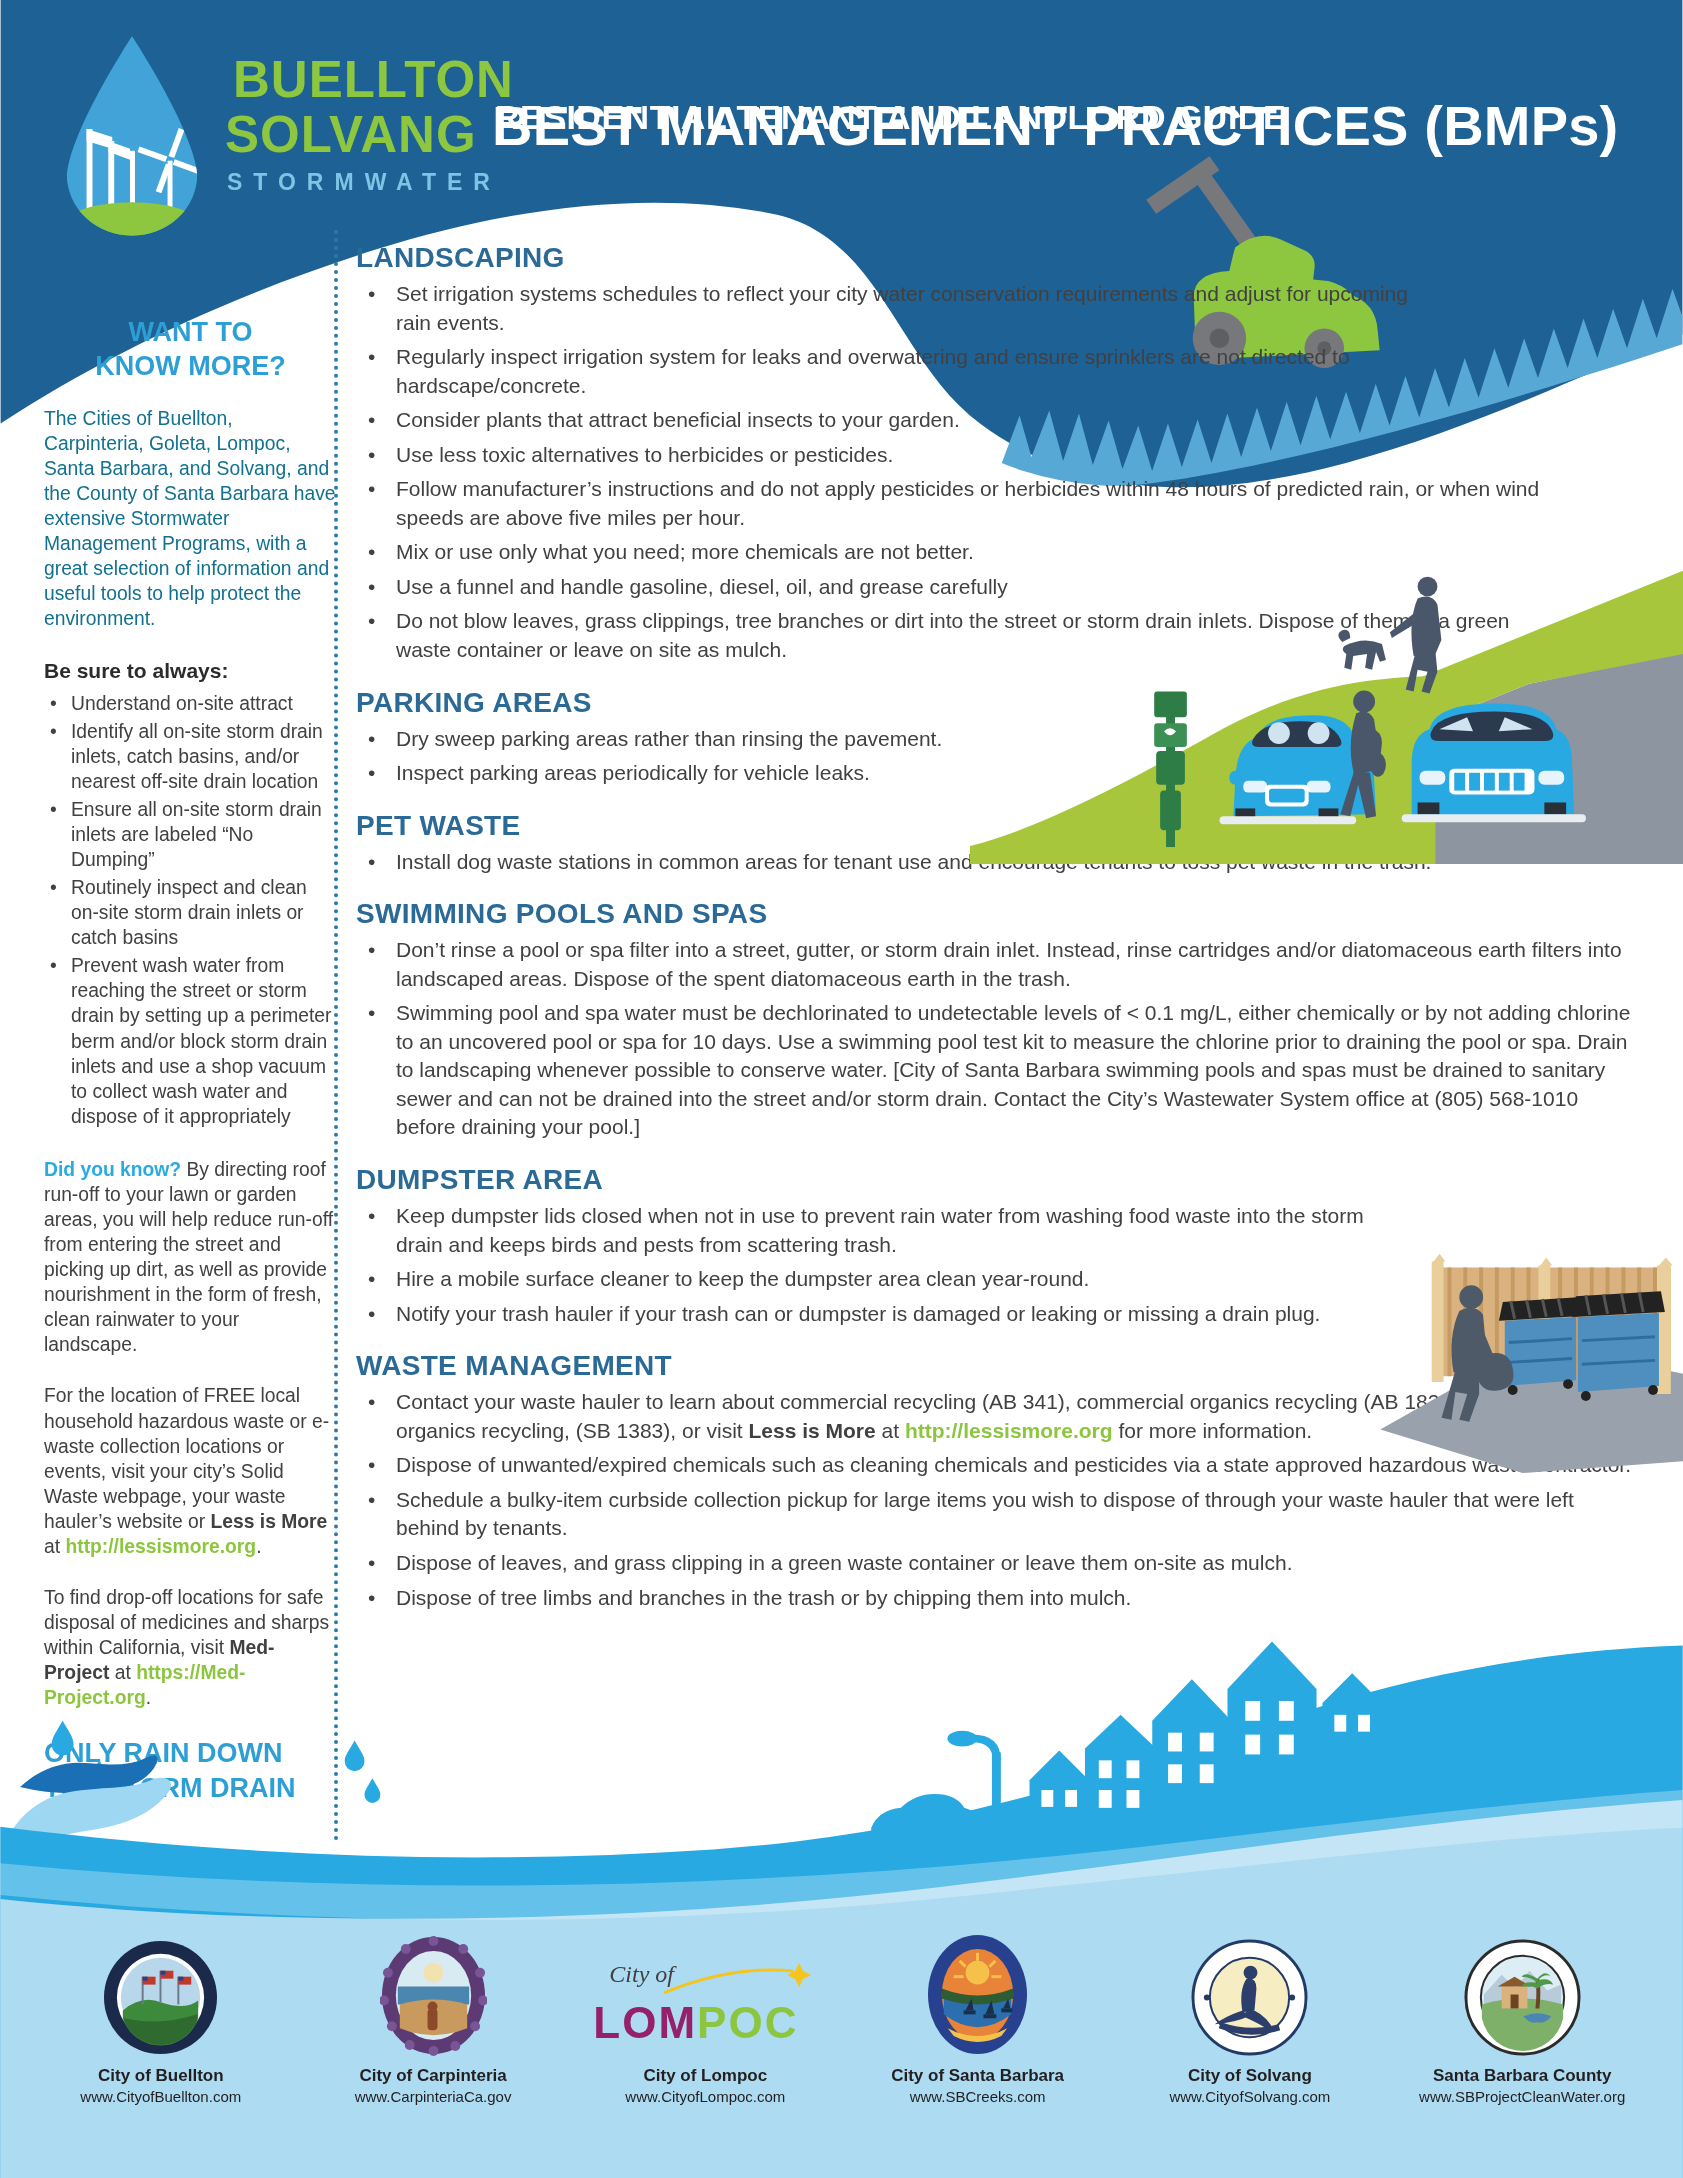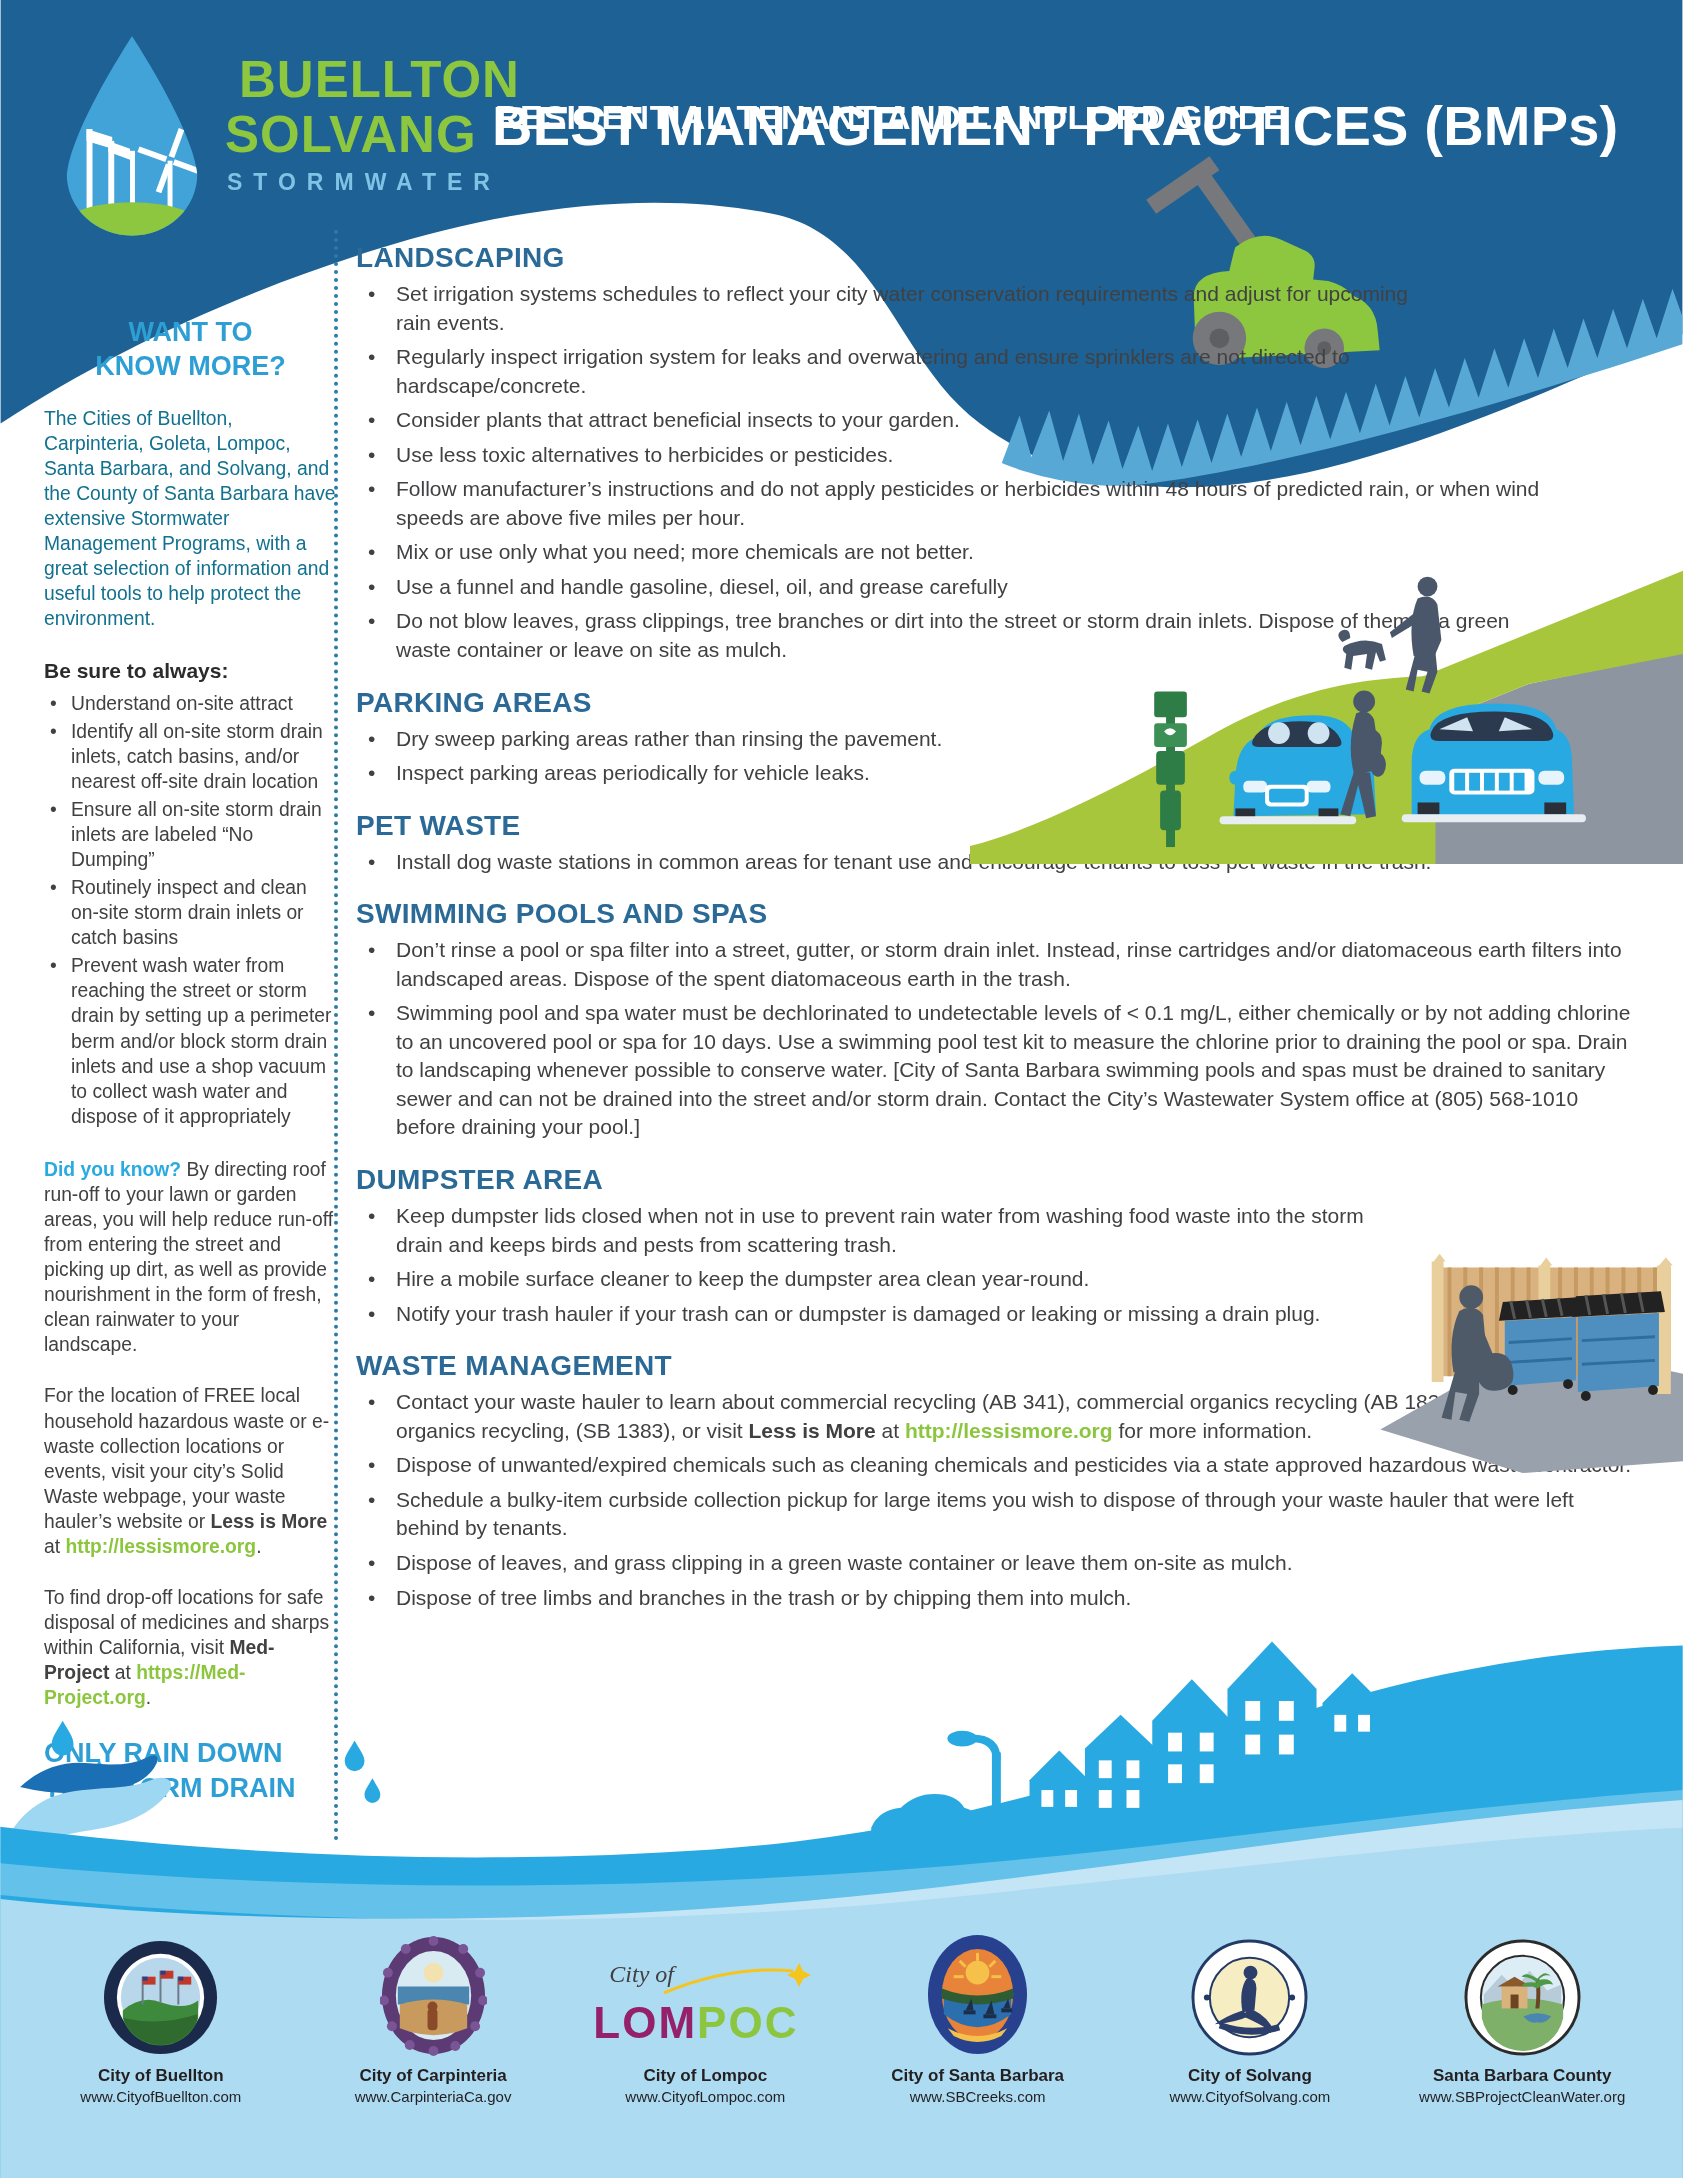--- a/index.html
+++ b/index.html
@@ -3,21 +3,21 @@
 <meta charset="utf-8">
 <style>
   html,body{margin:0;padding:0;background:#e8e8e8;}
   .page{position:relative;width:1683px;height:2178px;background:#ffffff;overflow:hidden;
         font-family:"Liberation Sans",sans-serif;}
 
   
   .header-svg{position:absolute;left:0;top:0;}
   .logo{position:absolute;left:51px;top:34px;width:416px;height:208px;}
   .logo-drop{position:absolute;left:0;top:0;}
-  .logo-l1{position:absolute;left:188px;top:16px;font-size:51px;font-weight:bold;color:#8dc63f;letter-spacing:1px;}
+  .logo-l1{position:absolute;left:182px;top:16px;font-size:51px;font-weight:bold;color:#8dc63f;letter-spacing:1px;}
   .logo-l2{position:absolute;left:174px;top:71px;font-size:51px;font-weight:bold;color:#8dc63f;letter-spacing:1px;}
   .logo-l3{position:absolute;left:176px;top:135px;font-size:23px;font-weight:bold;color:#7fc3e5;letter-spacing:11px;}
   .header-sub{position:absolute;left:495px;top:50px;font-size:34px;font-weight:bold;color:#ffffff;letter-spacing:0.5px;margin-top:48px;}
   .header-title{position:absolute;left:492px;top:93px;font-size:56px;font-weight:bold;color:#ffffff;letter-spacing:0.2px;}
 
   
   .divider{position:absolute;left:334px;top:230px;height:1612px;width:0;border-left:4px dotted #2d7aa8;}
 
   
   .sidebar{position:absolute;left:44px;top:316px;width:293px;color:#414042;font-size:19.3px;line-height:1.3;}

